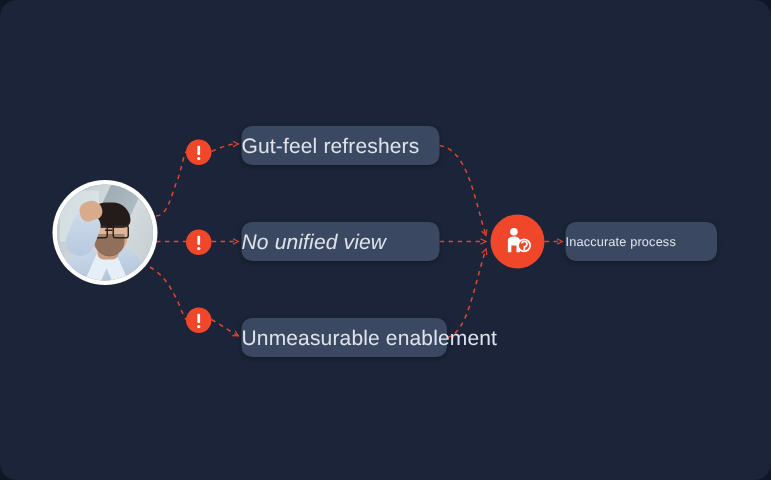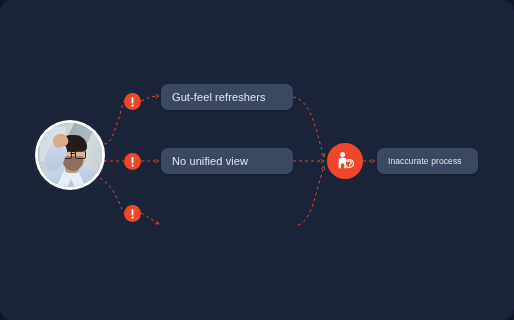--- a/index.html
+++ b/index.html
@@ -147,27 +147,26 @@
     box-sizing: border-box;
     background: #3b4861;
     border-radius: 7px;
     display: flex;
     align-items: center;
     z-index: 3;
     box-shadow: 0 1px 3px rgba(0,0,0,0.25);
   }
   .card-label {
     color: #dfe4ec;
-    font-size: 11px;
+    font-size: 14px;
     letter-spacing: 0.1px;
     white-space: nowrap;
-    padding-left: 11px;
   }
   #card-0 { left: 161px; top: 84px;  width: 132px; height: 26px; }
-  #card-1 { left: 161px; top: 148px; width: 132px; height: 26px; }
+  #card-1 { left: 161px; top: 148px; width: 132px; height: 26px; font-style: italic; }
   #card-2 { left: 161px; top: 212px; width: 137px; height: 26px; }
   #card-out { left: 377px; top: 148px; width: 101px; height: 26px; }
   #card-out .card-label { font-size: 8.5px; }
 
   
   .alert {
     position: absolute;
     width: 17px;
     height: 17px;
     border-radius: 50%;
@@ -267,20 +266,23 @@
       <circle cx="1.5" cy="8.7" r="1.1" fill="#ffffff"></circle>
     </svg>
   </div>
 
   <div class="card" id="card-0">
     <span class="card-label">Gut-feel refreshers</span>
   </div>
   <div class="card" id="card-1">
     <span class="card-label">No unified view</span>
   </div>
+  <div class="card" id="card-2">
+    <span class="card-label">Unmeasurable enablement</span>
+  </div>
 
   <div class="hub">
     <svg width="20" height="20" viewBox="0 0 20 20" aria-hidden="true">
       <circle cx="7.6" cy="3.5" r="2.5" fill="#ffffff"></circle>
       <path d="M3.6,9.2 C3.6,7.4 5.4,6.6 7.6,6.6 C9.8,6.6 11.6,7.4 11.6,9.2
                L11.6,17.2 L9.3,17.2 L9.3,12.6 L5.9,12.6 L5.9,17.2 L3.6,17.2 Z" fill="#ffffff"></path>
       <circle cx="14.4" cy="12.6" r="4.6" fill="#ffffff"></circle>
       <circle cx="14.4" cy="12.6" r="3.4" fill="#f0462a"></circle>
       <path d="M12.9,10.9 a1.8,1.8 0 1 1 1.7,2.6 l0,0.6" fill="none" stroke="#ffffff" stroke-width="1.1" stroke-linecap="round"></path>
       <circle cx="14.5" cy="15.1" r="0.7" fill="#ffffff"></circle>

